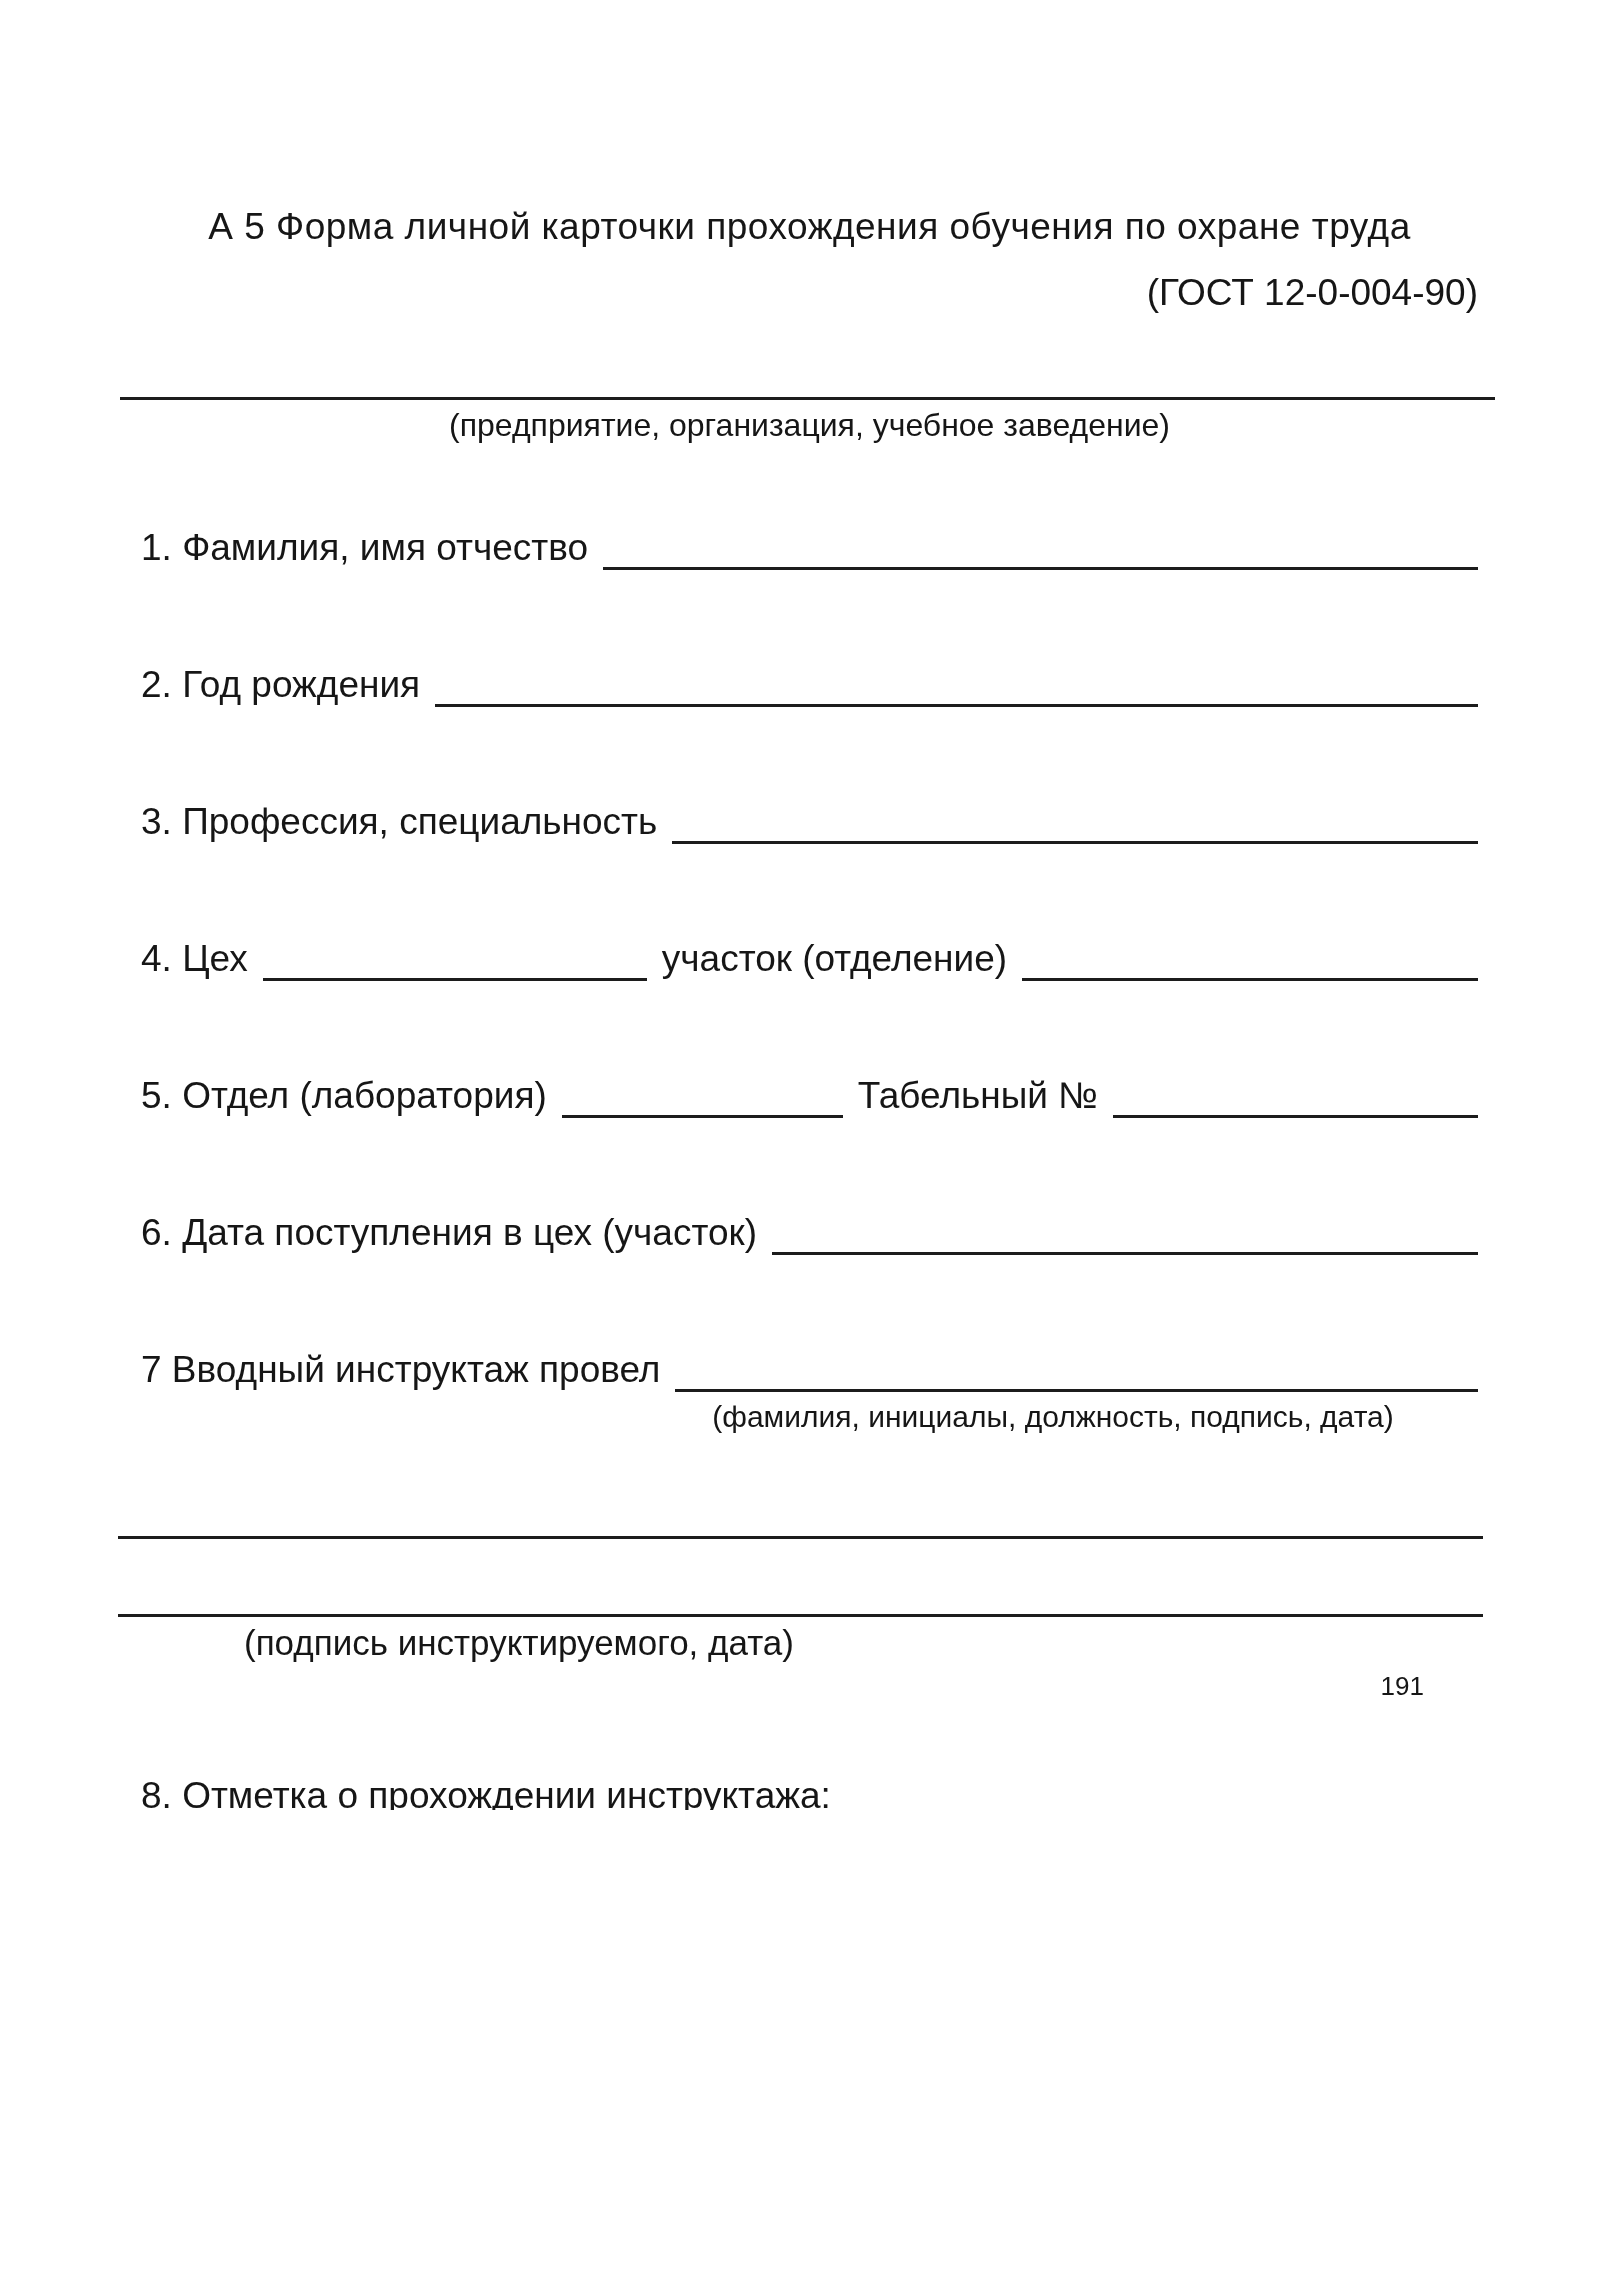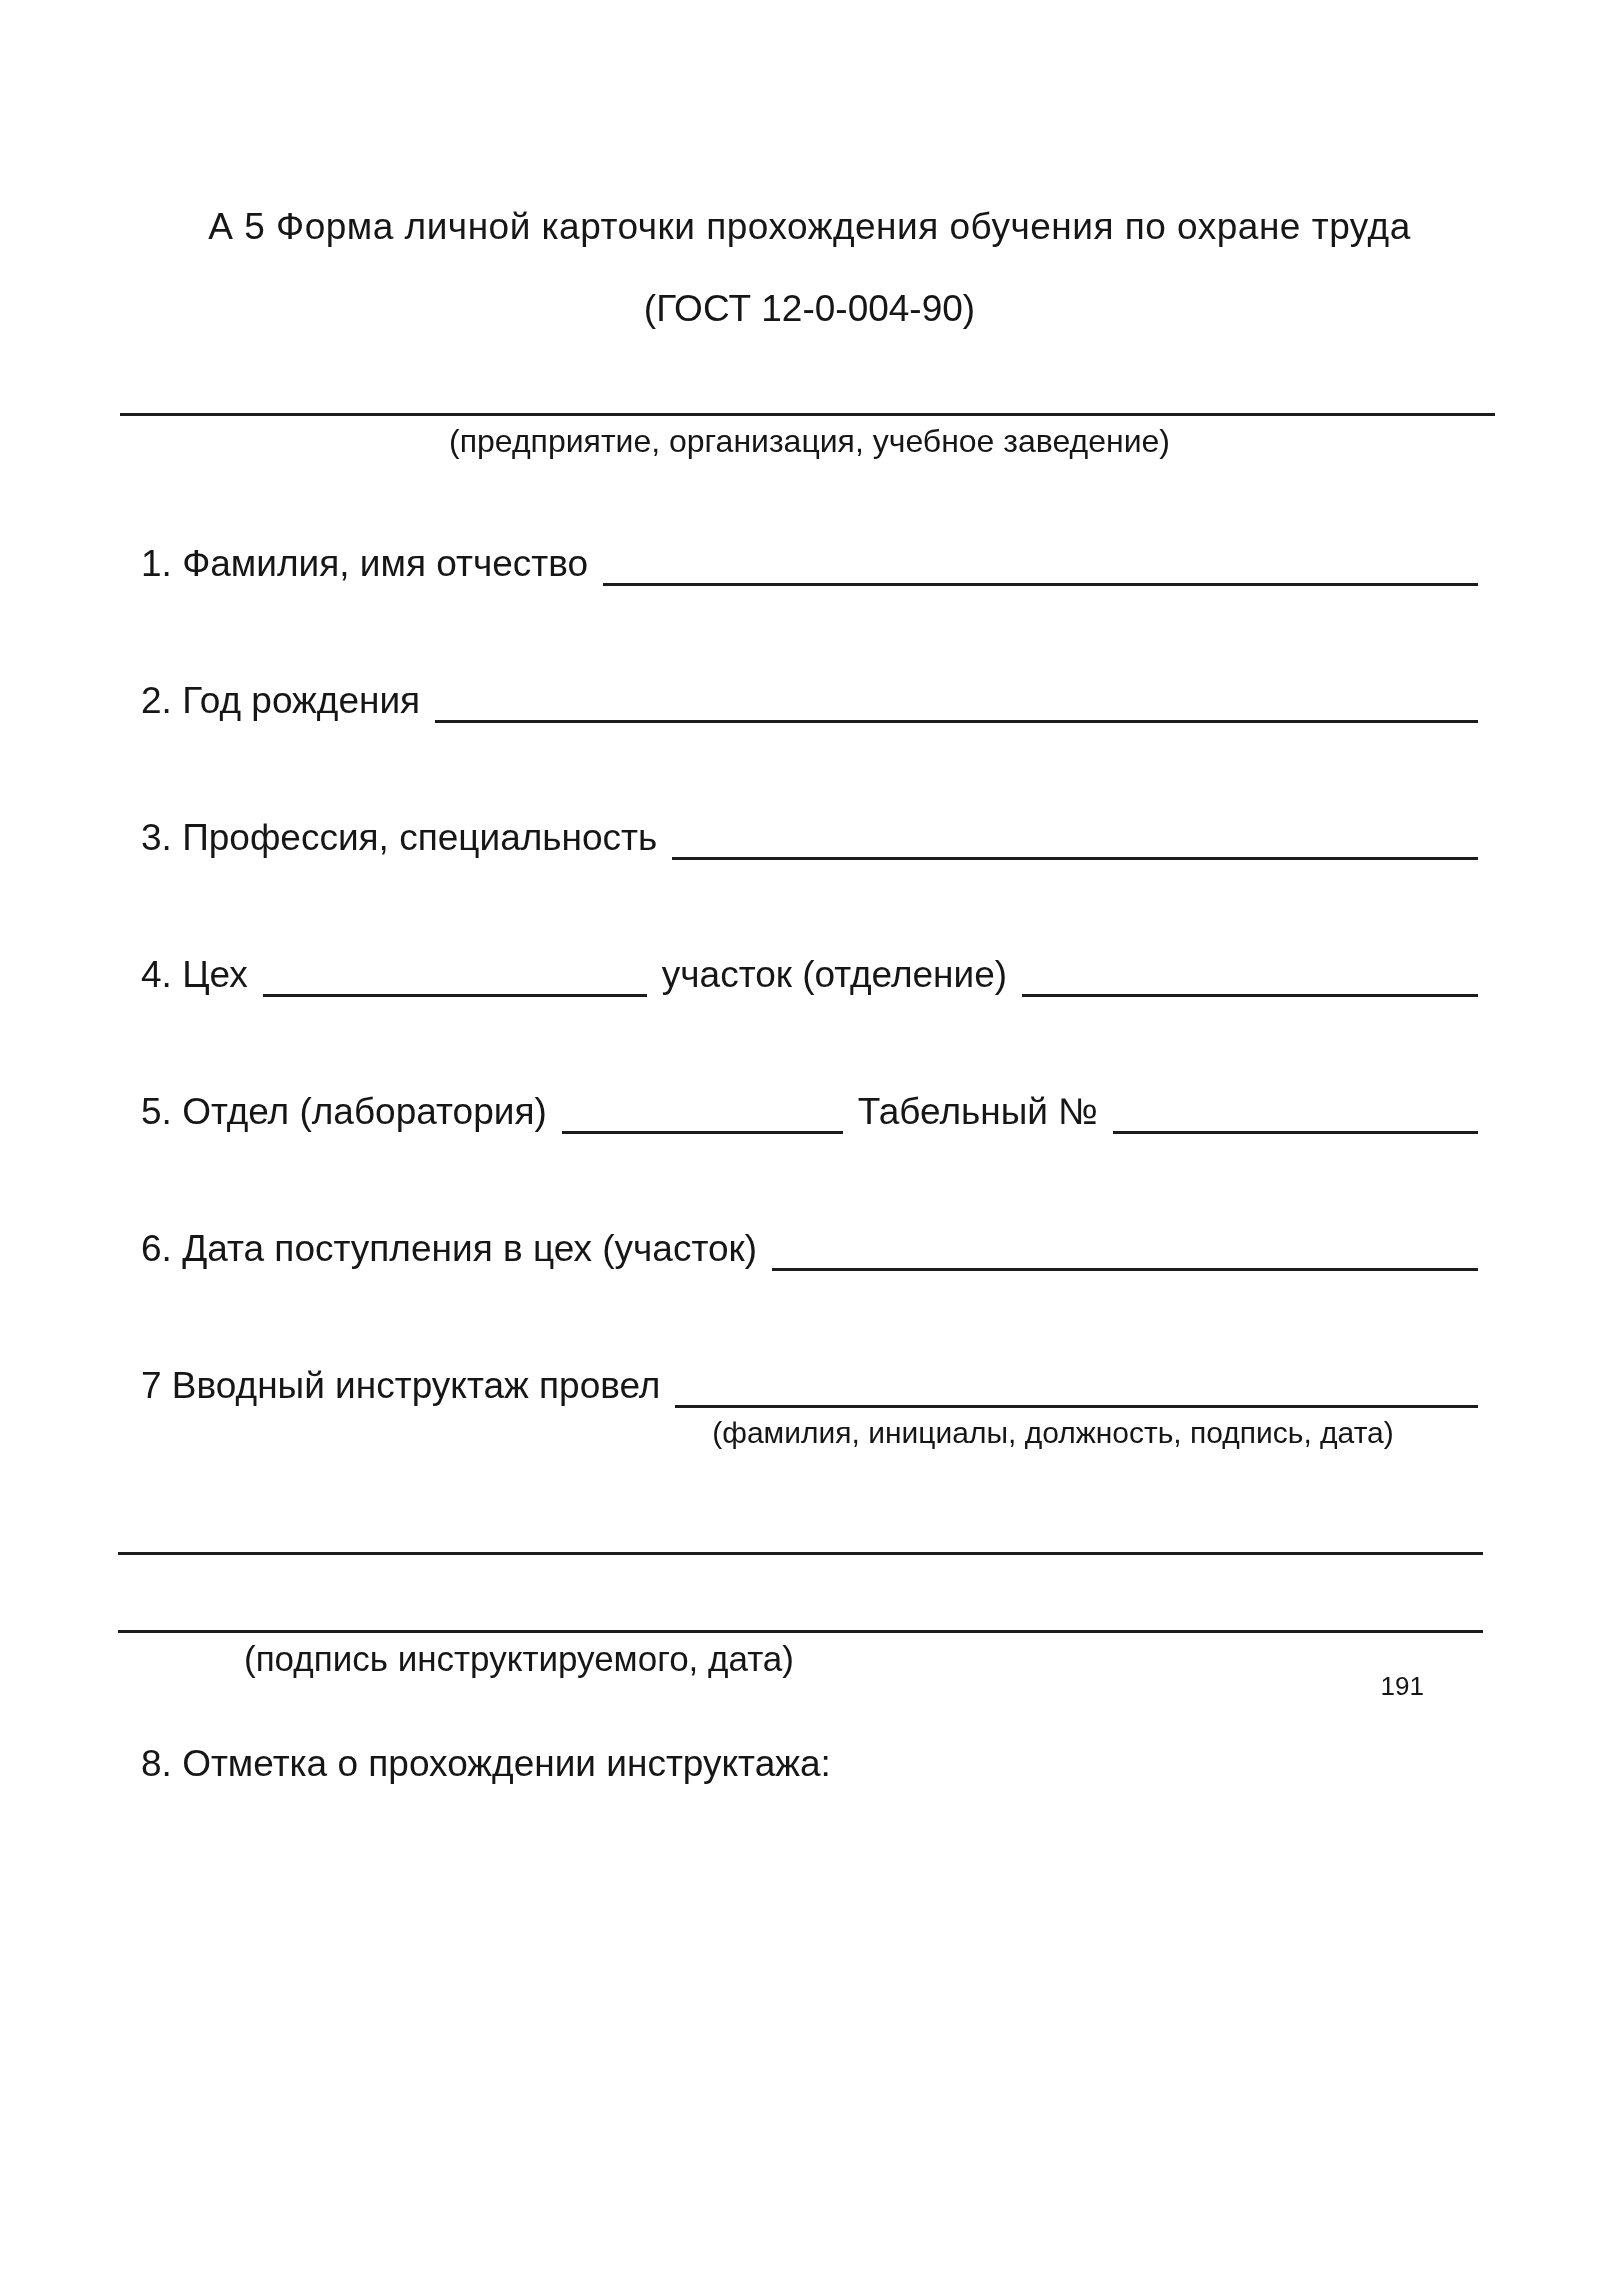--- a/index.html
+++ b/index.html
@@ -20,22 +20,22 @@
     padding: 0 145px 0 141px;
   }
   .doc-title {
     padding-top: 204px;
     text-align: center;
     font-size: 37px;
     line-height: 45px;
     letter-spacing: 0.5px;
   }
   .doc-subtitle {
-    margin-top: 37px;
-    text-align: center;
+    margin-top: 21px;
+    text-align: right;
     font-size: 37px;
     line-height: 45px;
   }
   .org-rule {
     margin-top: 82px;
     margin-left: -20.6px;
     margin-right: -17px;
     border-bottom: 3.7px solid #1c1c1c;
     height: 0;
   }
@@ -87,21 +87,21 @@
   .sig-line.two { margin-top: 75px; }
   .sig-caption {
     margin-top: 7.5px;
     font-size: 35px;
     line-height: 37px;
     width: 843px;
     margin-left: 103px;
     text-align: left;
   }
   .item8 {
-    margin-top: 64px;
+    margin-top: 112px;
     font-size: 37px;
     line-height: 45px;
   }
   .page-number {
     position: absolute;
     right: 199px;
     bottom: 101px;
     font-size: 26px;
     line-height: 45px;
   }

